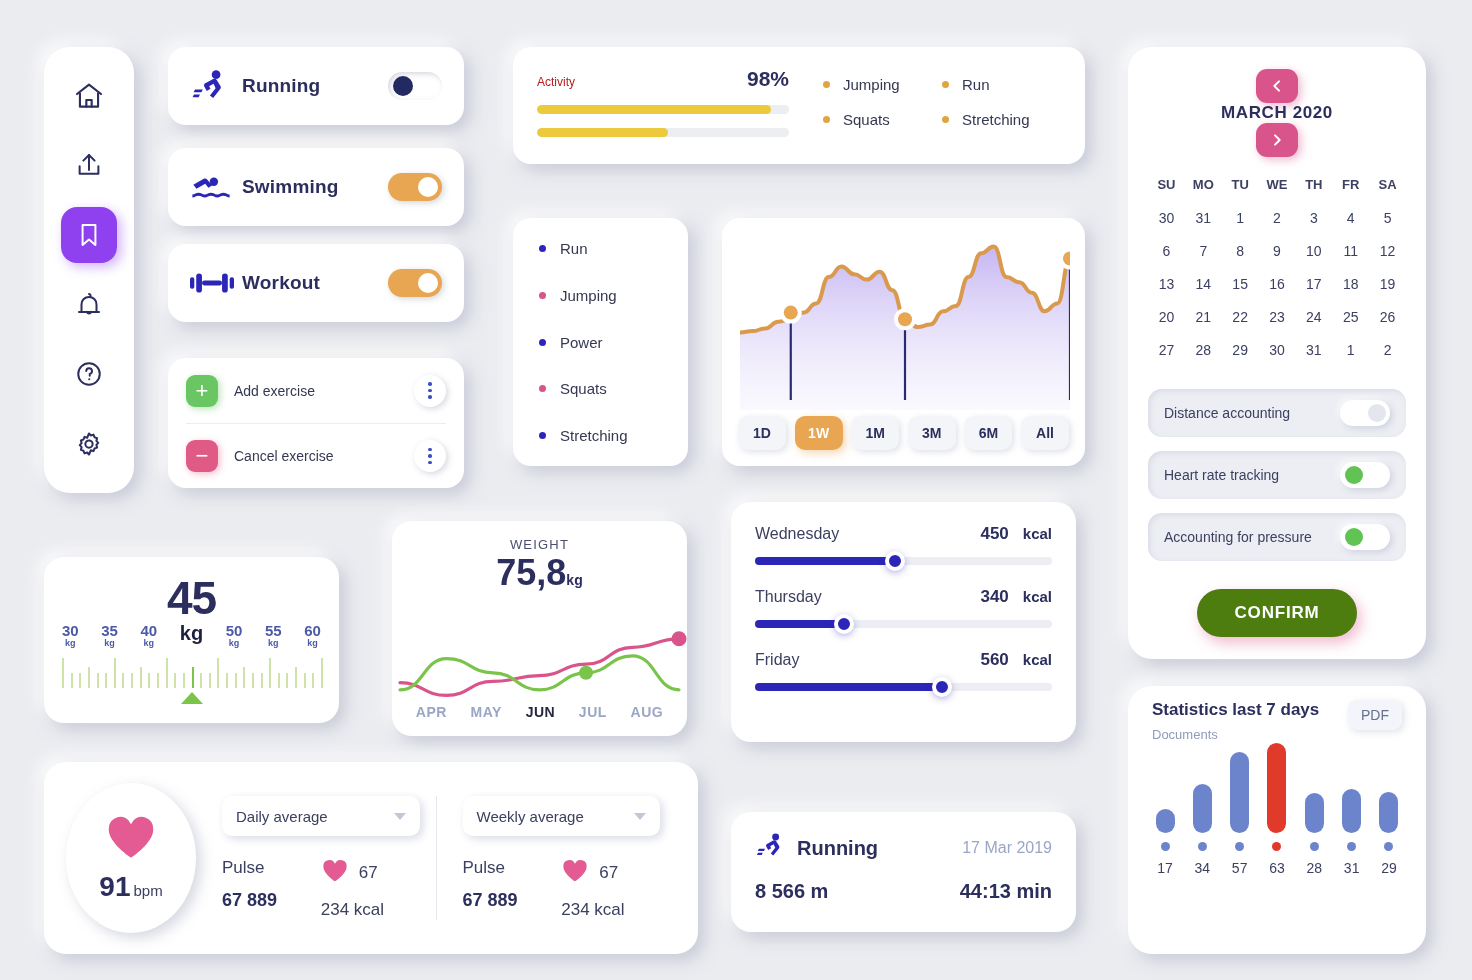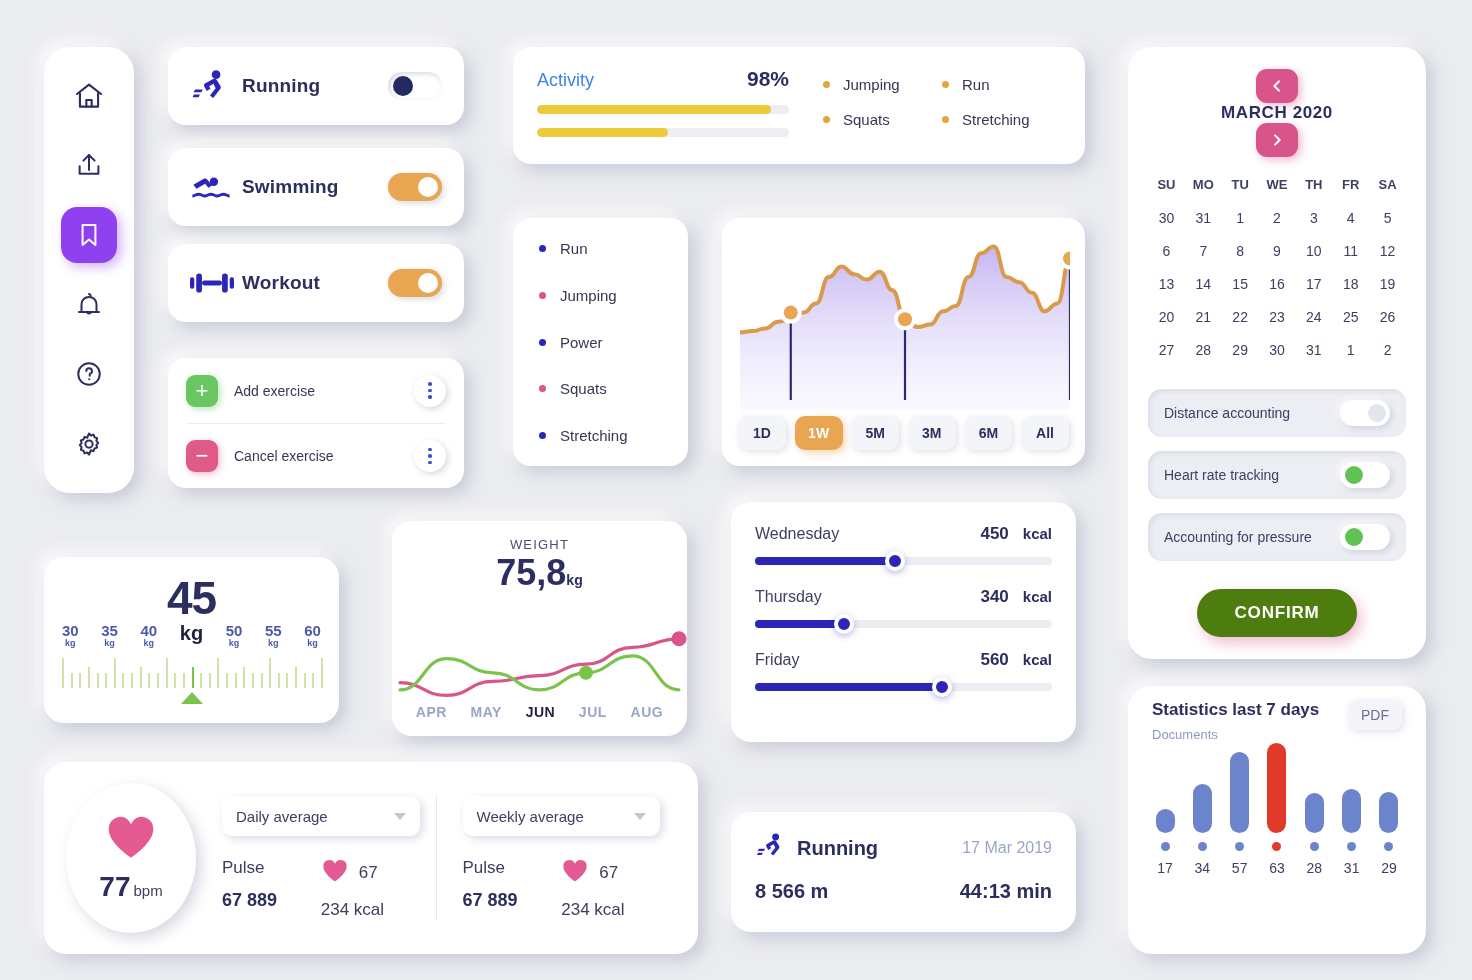--- a/index.html
+++ b/index.html
@@ -51,21 +51,21 @@
   .dots-btn { width: 32px; height: 32px; border-radius: 50%; background:#fff;
               box-shadow: 2px 2px 6px rgba(163,168,189,0.45), -2px -2px 6px rgba(255,255,255,0.95);
               display:flex; flex-direction:column; align-items:center; justify-content:center; gap:3px; }
   .dots-btn i { width: 3.5px; height: 3.5px; border-radius: 50%; background: #3b4fc4; display:block; }
 
   
   #activity-card { left: 513px; top: 47px; width: 572px; height: 117px; border-radius: 18px; padding: 20px 24px; }
   .act-head { display: flex; }
   .act-left { width: 252px; }
   .act-top { display:flex; align-items:baseline; justify-content:space-between; }
-  .act-title { font-size: 18px; color: #3b82f6; }
+  .act-title { font-size: 12px; color: #b91c1c; }
   .act-pct { font-size: 21px; font-weight: bold; color:#2c2f5e; }
   .bar-track { height: 9px; border-radius: 5px; background: #eceef2; margin-top: 14px; overflow: hidden; }
   .bar-fill { height: 100%; border-radius: 5px; background: #ecca3c; }
   .act-legend { flex:1; display:grid; grid-template-columns: 1fr 1fr; grid-template-rows: 1fr 1fr; padding-left: 34px; align-items:center; }
   .leg { display:flex; align-items:center; font-size: 15px; color:#343852; }
   .leg .dt { width: 7px; height: 7px; border-radius: 50%; background: #e0a53f; margin-right: 13px; }
 
   
   #legend-card { left: 513px; top: 218px; width: 175px; height: 248px; border-radius: 18px; padding: 22px 26px;
                  display:flex; flex-direction:column; justify-content:space-between; }
@@ -377,21 +377,21 @@
         <circle cx="165" cy="89.19999999999999" r="11" fill="#ffffff"></circle>
         <circle cx="165" cy="89.19999999999999" r="7" fill="#e8a552"></circle>
         <line x1="330" y1="28.480000000000004" x2="330" y2="170" stroke="#2a2a72" stroke-width="2.2"></line>
         <circle cx="330" cy="28.480000000000004" r="11" fill="#ffffff"></circle>
         <circle cx="330" cy="28.480000000000004" r="7" fill="#e8a552"></circle>
       </g>
   </svg>
   <div class="ranges">
     <span class="range-btn">1D</span>
     <span class="range-btn active">1W</span>
-    <span class="range-btn">5M</span>
+    <span class="range-btn">1M</span>
     <span class="range-btn">3M</span>
     <span class="range-btn">6M</span>
     <span class="range-btn">All</span>
   </div>
 </div>
 
 <div class="card" id="scale-card">
   <div class="scale-big">45</div>
   <div class="scale-ticksrow">
     <span class="tk"><b>30</b><small>kg</small></span>
@@ -510,21 +510,21 @@
   </div>
 </div>
 
 <div class="card" id="pulse-card">
   <div class="bpm-circle">
     <span>
       <svg width="54" height="48" viewBox="0 0 24 22" fill="#e35b92">
         <path d="M12 20.5S1.8 13.9 1.8 7.6A5.3 5.3 0 0 1 12 5.1 5.3 5.3 0 0 1 22.2 7.6c0 6.3-10.2 12.9-10.2 12.9z"></path>
       </svg>
     </span>
-    <span class="bpm-num"><b>77</b><small>bpm</small></span>
+    <span class="bpm-num"><b>91</b><small>bpm</small></span>
   </div>
 
   <div class="pulse-col">
     <div class="sel">
       <span>Daily average</span>
       <i class="caret"></i>
     </div>
     <div class="pulse-grid">
       <div class="pg-col">
         <div class="pg-lbl">Pulse</div>

